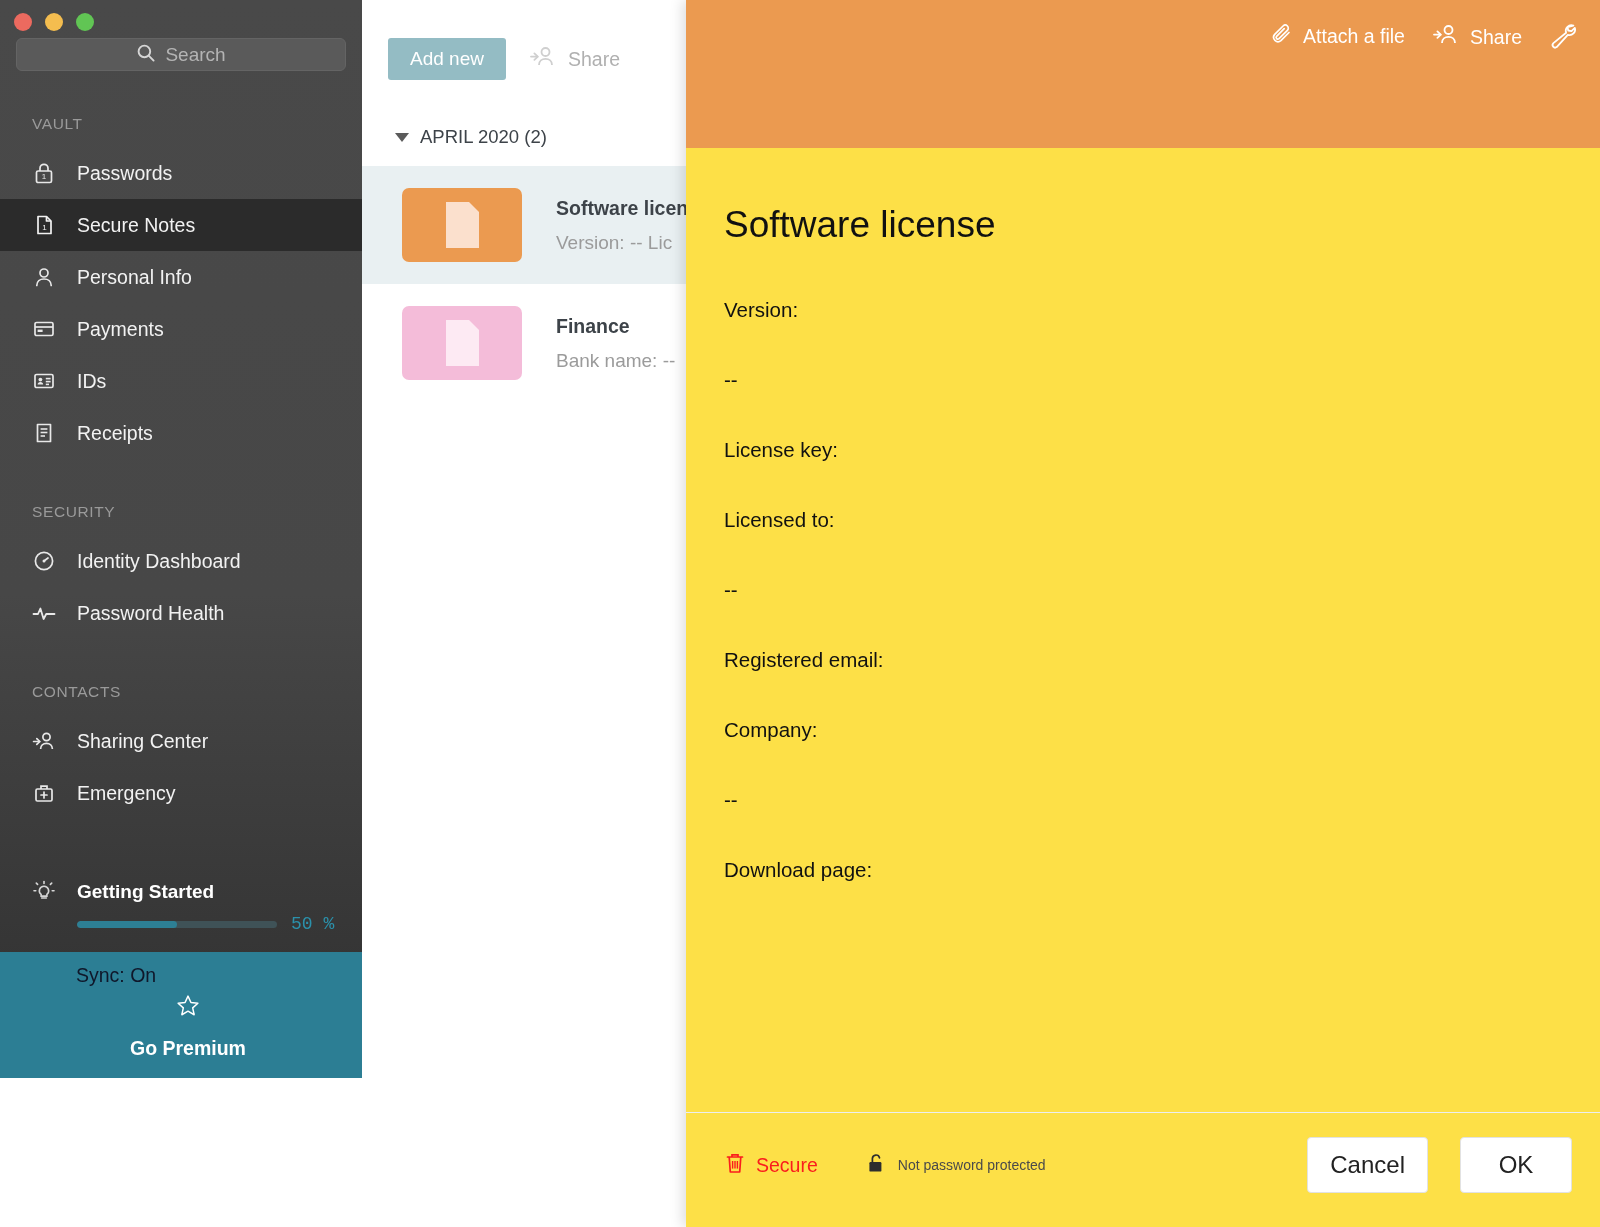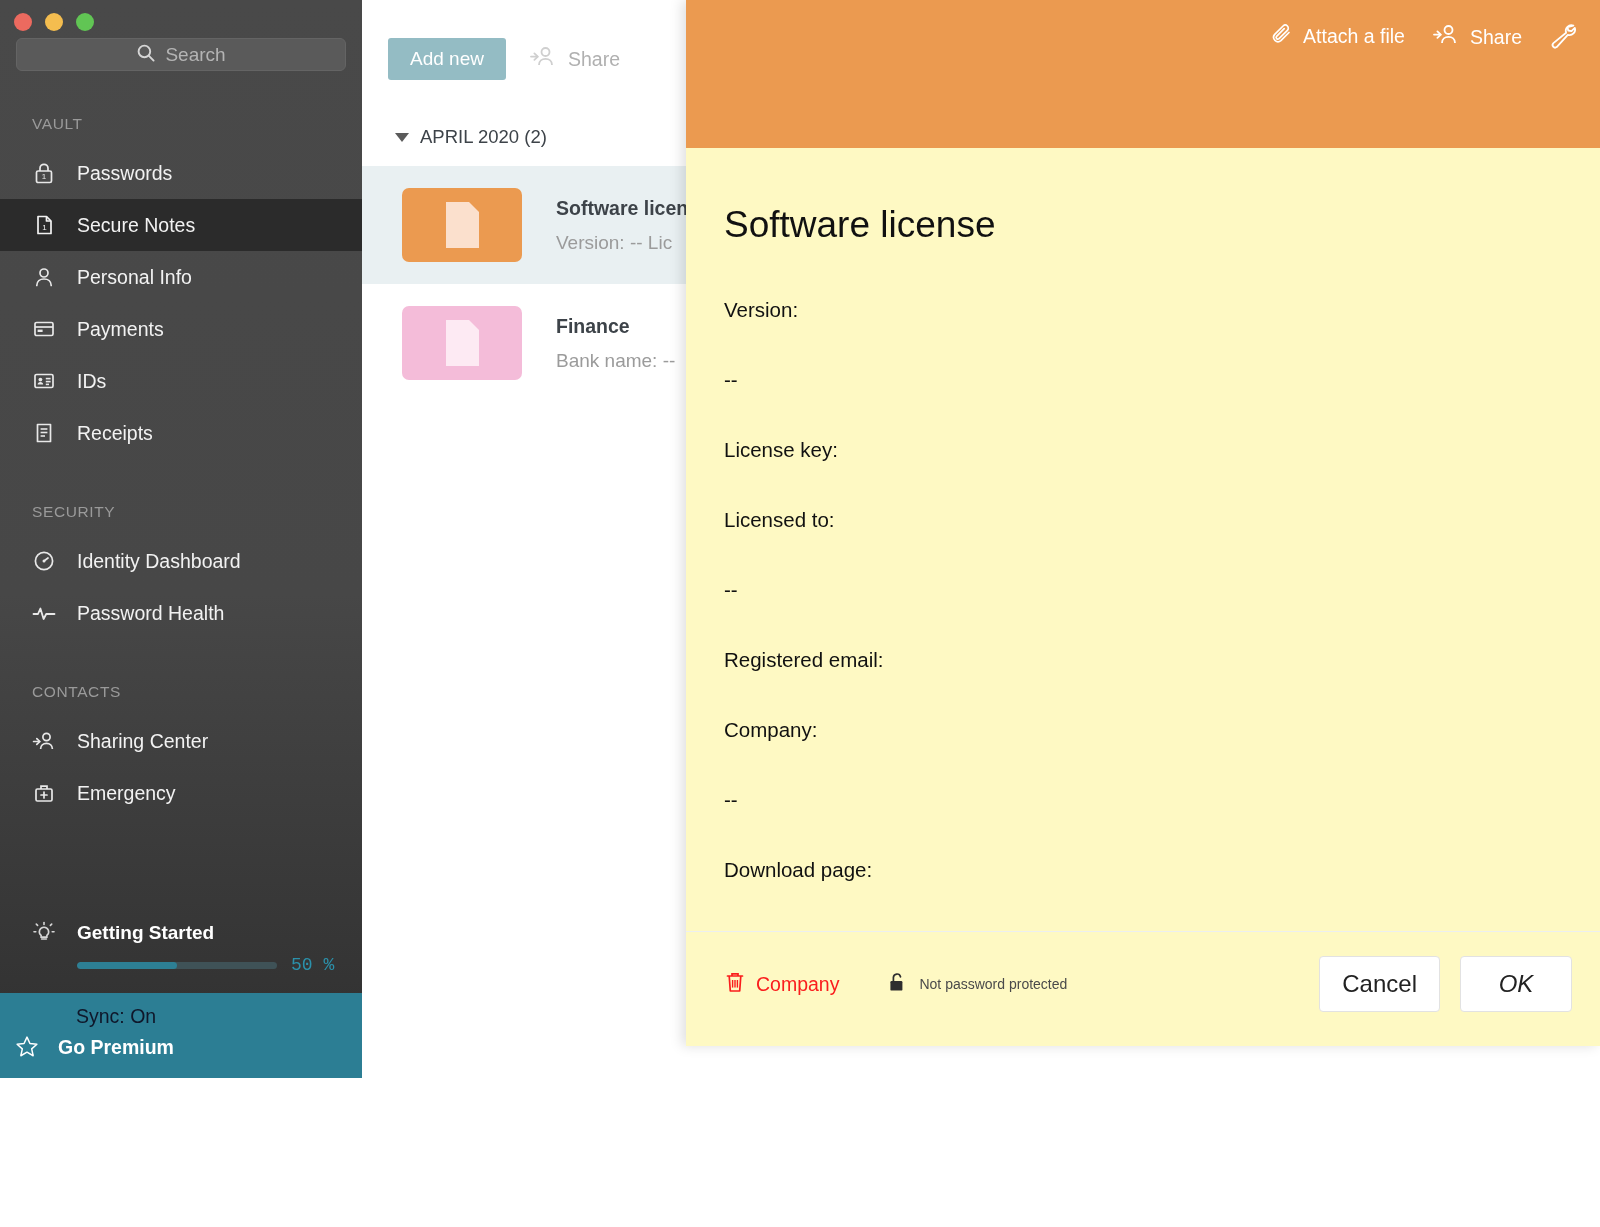--- a/index.html
+++ b/index.html
@@ -48,21 +48,21 @@
   .getting-started { display: flex; align-items: flex-start; padding: 0 22px 18px 31px; gap: 20px; }
   .gs-right { flex: 1 1 auto; padding-top: 2px; }
   .gs-title { color: #ffffff; font-size: 19px; font-weight: bold; margin-bottom: 11px; }
   .gs-row { display: flex; align-items: center; gap: 14px; }
   .gs-bar { position: relative; width: 200px; height: 7px; border-radius: 4px; background: #3f5257; overflow: hidden; }
   .gs-fill { position: absolute; left: 0; top: 0; bottom: 0; width: 50%; background: #2d7f94; border-radius: 4px; }
   .gs-pct { color: #2b91ab; font-size: 18px; font-family: Liberation Mono, monospace; }
 
   .sync-panel { background: #2c7e94; padding: 12px 0 18px 0; }
   .sync-text { color: #0f172a; font-size: 19.5px; padding-left: 76px; margin-bottom: 6px; }
-  .premium-row { display: flex; align-items: center; gap: 18px; padding-left: 14px; }
+  .premium-row { display: flex; align-items: center; gap: 18px; padding-left: 14px; flex-direction: column; }
   .premium-label { color: #ffffff; font-size: 19.5px; font-weight: bold; }
 
   
   .list-panel {
     position: relative; width: 1238px; height: 1227px; background: #ffffff;
     flex: 0 0 1238px;
   }
   .list-toolbar { display: flex; align-items: center; padding: 38px 0 0 26px; gap: 22px; }
   .add-new-btn {
     background: #94bcc4; color: #ffffff; border: none;
@@ -80,22 +80,22 @@
   .list-row { display: flex; align-items: center; height: 118px; padding-left: 40px; gap: 34px; }
   .list-row.selected { background: #e9f0f2; }
   .thumb { width: 120px; height: 74px; border-radius: 7px; display: flex; align-items: center; justify-content: center; flex: 0 0 120px; }
   .doc-glyph { width: 37px; height: 50px; }
   .row-texts { overflow: hidden; }
   .row-title { font-size: 19.5px; font-weight: bold; color: #3d4349; margin-bottom: 12px; white-space: nowrap; }
   .row-sub { font-size: 19px; color: #9b9b9b; white-space: nowrap; }
 
   
   .detail {
-    position: absolute; left: 686px; top: 0; width: 914px; height: 1046px;
-    background: #fef9c3; box-shadow: -4px 0 12px rgba(0,0,0,0.13);
+    position: absolute; left: 686px; top: 0; width: 914px; height: 1227px;
+    background: #fde047; box-shadow: -4px 0 12px rgba(0,0,0,0.13);
     display: flex; flex-direction: column;
   }
   .detail-header {
     height: 148px; background: #eb9a50; flex: 0 0 148px;
     display: flex; align-items: flex-start; justify-content: flex-end;
     gap: 26px; padding: 22px 22px 0 0;
   }
   .hdr-action { display: flex; align-items: center; gap: 9px; cursor: pointer; }
   .hdr-label { color: #ffffff; font-size: 19.5px; }
 
@@ -106,21 +106,21 @@
   .detail-footer { flex: 0 0 auto; border-top: 1px solid #eceff0; padding: 24px 28px 34px 38px; display: flex; align-items: center; }
   .delete-btn { display: flex; align-items: center; gap: 10px; cursor: pointer; }
   .delete-label { color: #fa1d1d; font-size: 19.5px; }
   .pwprot { display: flex; align-items: center; gap: 12px; margin-left: 48px; }
   .pwprot-label { color: #4a4a4a; font-size: 14px; }
   .footer-spacer { flex: 1 1 auto; }
   .ftr-btn {
     min-width: 112px; padding: 13px 22px; border: 1px solid #e2e2e2; border-radius: 4px;
     background: #ffffff; color: #222222; font-family: inherit; font-size: 24px; cursor: pointer;
   }
-  .ftr-btn + .ftr-btn { margin-left: 20px; font-style: italic; }
+  .ftr-btn + .ftr-btn { margin-left: 32px; }
 </style>
 </head>
 <body>
 
 <div class="app">
 
   <div class="sidebar">
 
     <div class="traffic">
       <span class="dot red"></span>
@@ -397,21 +397,21 @@
         <span>
           <svg width="22" height="24" viewBox="0 0 22 24">
               <path d="M3.5 6h15" stroke="#fa1d1d" stroke-width="1.7" stroke-linecap="round"></path>
               <path d="M8 6V3.8h6V6" fill="none" stroke="#fa1d1d" stroke-width="1.7"></path>
               <path d="M5.2 6l1.1 15h9.4l1.1-15" fill="none" stroke="#fa1d1d" stroke-width="1.7" stroke-linejoin="round"></path>
               <line x1="8.6" y1="10" x2="8.6" y2="17.6" stroke="#fa1d1d" stroke-width="1.4"></line>
               <line x1="11" y1="10" x2="11" y2="17.6" stroke="#fa1d1d" stroke-width="1.4"></line>
               <line x1="13.4" y1="10" x2="13.4" y2="17.6" stroke="#fa1d1d" stroke-width="1.4"></line>
             </svg>
         </span>
-        <span class="delete-label">Company</span>
+        <span class="delete-label">Secure</span>
       </div>
 
       <div class="pwprot">
         <span>
           <svg width="20" height="24" viewBox="0 0 20 24">
               <rect x="3.4" y="11" width="12" height="9.6" rx="1.2" fill="#2e2e2e"></rect>
               <path d="M6.4 11V7.4a3.6 3.6 0 0 1 7.1-.6" fill="none" stroke="#2e2e2e" stroke-width="1.7" stroke-linecap="round"></path>
             </svg>
         </span>
         <span class="pwprot-label">Not password protected</span>

